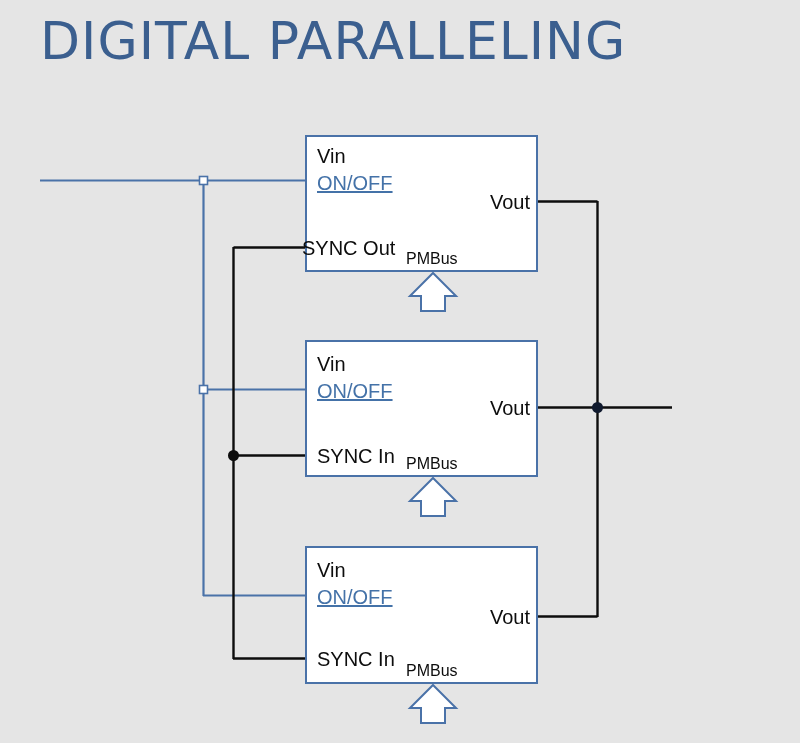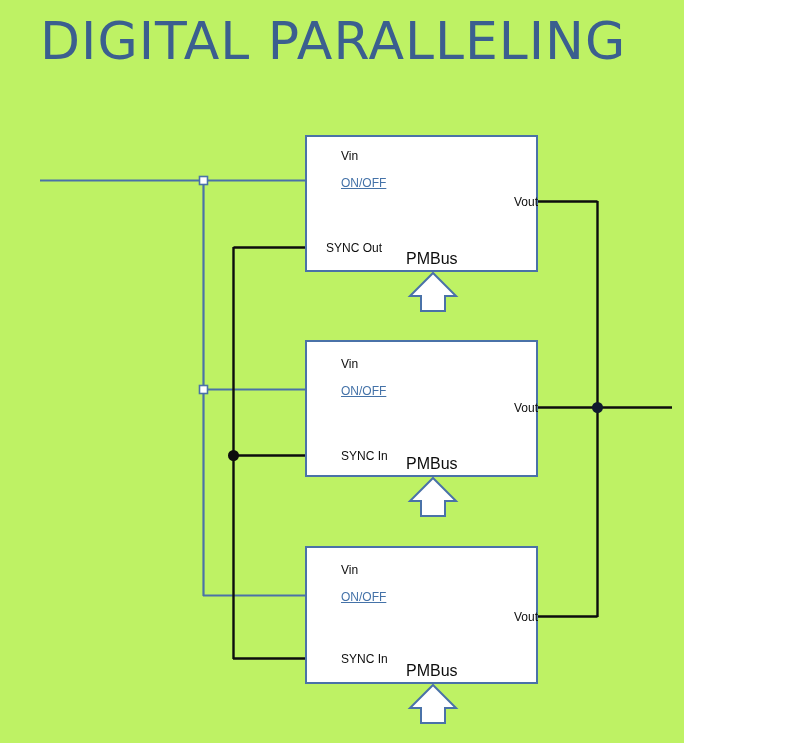--- a/index.html
+++ b/index.html
@@ -9,23 +9,23 @@
     background: #ffffff;
   }
   body {
     font-family: "Liberation Sans", sans-serif;
     width: 800px;
     height: 743px;
     overflow: hidden;
   }
   #slide {
     position: relative;
-    width: 684px;
+    width: 800px;
     height: 743px;
-    background: #bef264;
+    background: #e5e5e5;
   }
   #title {
     position: absolute;
     left: 40px;
     top: 6px;
     width: 740px;
     font-size: 52px;
     line-height: 70px;
     letter-spacing: 1px;
     font-weight: 400;
@@ -41,25 +41,24 @@
     height: 743px;
   }
   .blk {
     position: absolute;
     box-sizing: border-box;
     border: 2px solid #4a72a8;
     background: #ffffff;
   }
   .pin {
     position: absolute;
-    font-size: 12px;
+    font-size: 20px;
     line-height: 18px;
     color: #0d0d0d;
     white-space: nowrap;
-    margin-left: 24px;
   }
   .pin.onoff { color: #4472a8; text-decoration: underline; }
   .pin.vout  { }
   .pmbus-label {
     position: absolute;
     font-size: 16px;
     line-height: 18px;
     color: #0d0d0d;
     white-space: nowrap;
   }

